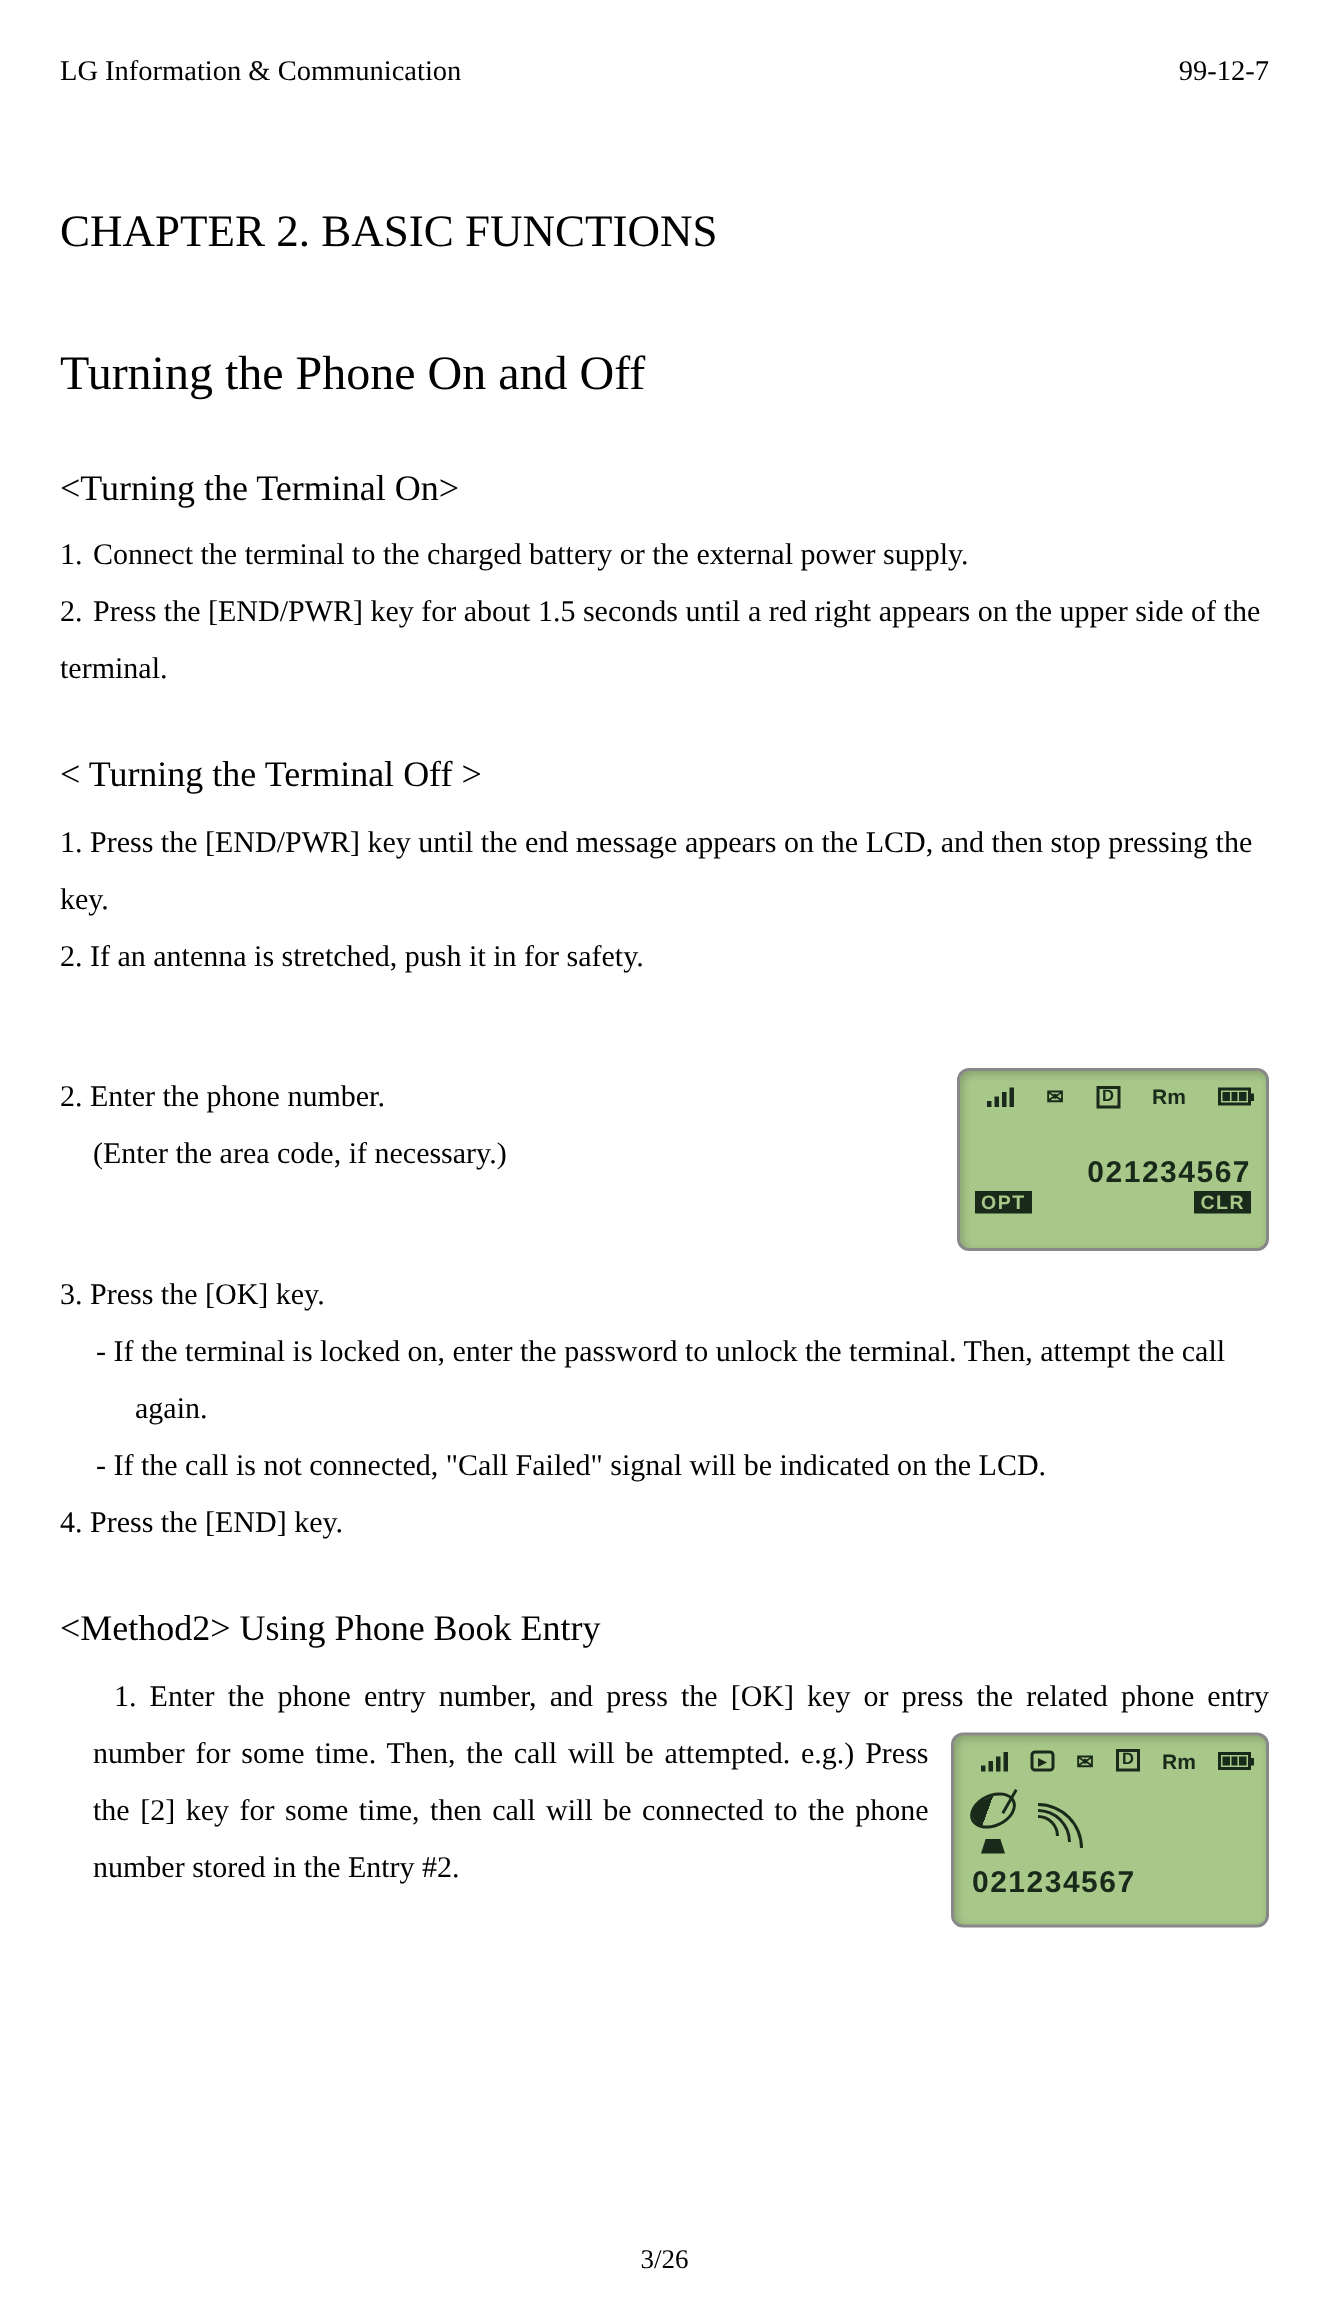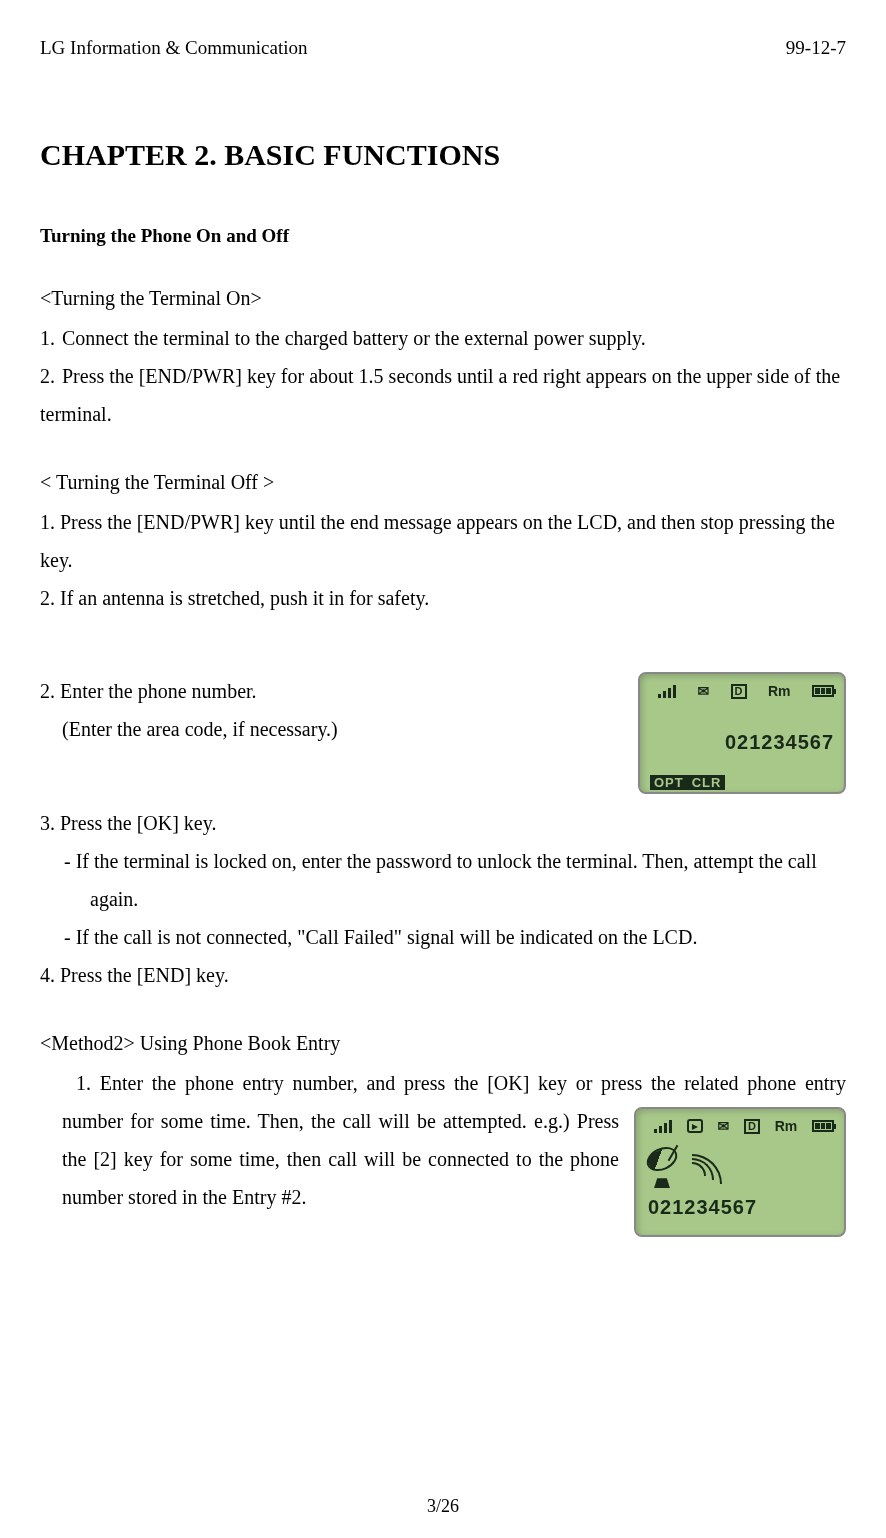--- a/index.html
+++ b/index.html
@@ -15,30 +15,30 @@
       position: relative;
     }
     .header {
       display: flex;
       justify-content: space-between;
       font-size: 19px;
       margin-bottom: 60px;
     }
     h1 {
       font-size: 30px;
-      font-weight: bold;
+      font-weight: normal;
       margin-bottom: 35px;
     }
     h2 {
-      font-size: 19px;
-      font-weight: bold;
+      font-size: 32px;
+      font-weight: normal;
       margin-bottom: 25px;
     }
     .subheading {
-      font-size: 20px;
+      font-size: 24px;
       margin-bottom: 2px;
     }
     .list-item { margin-left: 0; }
     .indent { padding-left: 22px; }
     .dash-item { padding-left: 50px; text-indent: -26px; }
     .spacer { height: 30px; }
     .spacer-lg { height: 55px; }
     .footer {
       position: absolute;
       bottom: 15px;
@@ -68,21 +68,21 @@
     .signal { display: inline-flex; align-items: flex-end; gap: 2px; }
     .signal .bar { width: 3px; background: #1a2a1a; }
     .signal .b1 { height: 4px; } .signal .b2 { height: 7px; } .signal .b3 { height: 10px; } .signal .b4 { height: 13px; }
     .signal .ant { width: 6px; height: 14px; position: relative; }
     .icon-sm { font-size: 14px; font-weight: bold; }
     .batt { width: 22px; height: 12px; border: 2px solid #1a2a1a; position: relative; }
     .batt::after { content:''; position:absolute; right:-4px; top:2px; width:3px; height:5px; background:#1a2a1a; }
     .batt-fill { display:flex; height:100%; gap:1px; padding:1px; }
     .batt-fill span { flex:1; background:#1a2a1a; }
     .phone-number { text-align: right; font-size: 20px; font-weight: bold; letter-spacing: 1px; margin-top: 30px; margin-bottom: 6px;}
-    .soft-keys { display:flex; justify-content: flex-start; position:absolute; bottom:2px; left:10px; right:10px; }
+    .soft-keys { display:flex; justify-content: space-between; position:absolute; bottom:23px; left:10px; right:10px; }
     .soft-key { background: #1a2a1a; color: #a8c88a; font-size: 13px; font-weight: bold; padding: 1px 4px; letter-spacing: 1px; }
 
     
     .phone-screen2 {
       width: 212px;
       height: 130px;
       background: #a8c88a;
       border: 2px solid #888;
       border-radius: 8px;
       box-shadow: inset 2px 2px 6px rgba(0,0,0,0.2);

